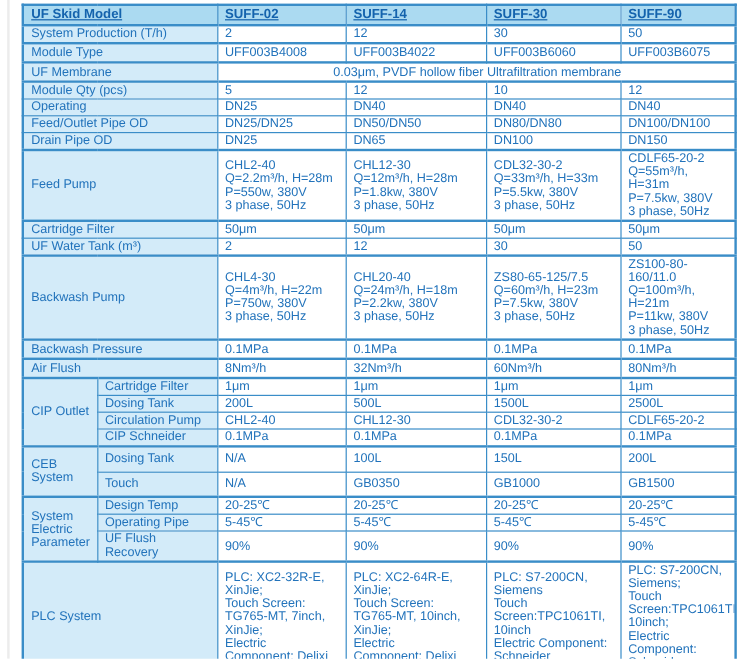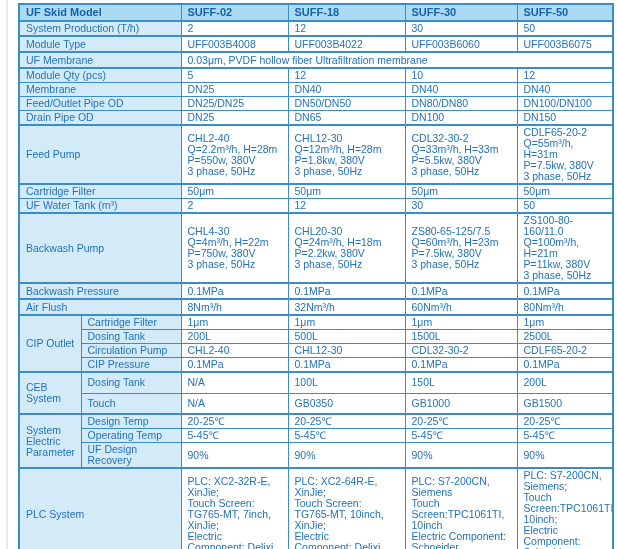--- a/index.html
+++ b/index.html
@@ -11,24 +11,24 @@
   }
   *{box-sizing:border-box;}
   html,body{margin:0;padding:0;}
   body{width:617px;height:549px;background:#fff;overflow:hidden;position:relative;
        font-family:"Liberation Sans",sans-serif;}
   .page-edge{position:absolute;left:6px;top:0;width:2px;height:549px;background:#ececec;}
   table.spec{position:absolute;left:18px;top:3px;width:594px;border-collapse:collapse;
              table-layout:fixed;border:2px solid var(--border);}
   th,td{border:1px solid var(--border);color:var(--text);font-size:10.5px;line-height:11px;
         padding:1px 4px 1px 6px;vertical-align:middle;text-align:left;overflow:hidden;}
-  th{background:var(--header-bg);color:var(--header-text);font-weight:bold;font-size:11px;}
+  th{background:var(--header-bg);color:var(--header-text);font-weight:bold;font-size:11px;text-decoration:underline;}
   td.lbl,td.grp,td.sub{background:var(--label-bg);}
   td.val{background:#fff;white-space:pre-line;}
-  td.center{}
+  td.center{text-align:center;}
   tr.sep>td,tr.sep>th{border-top-width:2px;}
   tr.h14{height:14px}tr.h15{height:15px}tr.h17{height:17px}tr.h20{height:16px}
   tr.h21{height:21px}tr.h25{height:25px}tr.h48{height:48px}tr.h81{height:81px}
 </style>
 </head>
 <body>
 
 <div class="page-edge"></div>
 
 <table class="spec">
@@ -38,23 +38,23 @@
       <col style="width:107px">
     <col style="width:117px">
       <col style="width:112px">
       <col style="width:96px">
   </colgroup>
 
   <tbody>
       <tr class="h17">
     <th colspan="2">UF Skid Model</th>
     <th>SUFF-02</th>
-    <th>SUFF-18</th>
+    <th>SUFF-14</th>
     <th>SUFF-30</th>
-    <th>SUFF-50</th>
+    <th>SUFF-90</th>
   </tr>
 
   <tr class="h15 sep">
     <td class="lbl" colspan="2">System Production (T/h)</td>
     <td class="val">2</td>
     <td class="val">12</td>
     <td class="val">30</td>
     <td class="val">50</td>
   </tr>
 
@@ -73,21 +73,21 @@
 
   <tr class="h14 sep">
     <td class="lbl" colspan="2">Module Qty (pcs)</td>
     <td class="val">5</td>
     <td class="val">12</td>
     <td class="val">10</td>
     <td class="val">12</td>
   </tr>
 
   <tr class="h14">
-    <td class="lbl" colspan="2">Membrane</td>
+    <td class="lbl" colspan="2">Operating</td>
     <td class="val">DN25</td>
     <td class="val">DN40</td>
     <td class="val">DN40</td>
     <td class="val">DN40</td>
   </tr>
 
   <tr class="h14">
     <td class="lbl" colspan="2">Feed/Outlet Pipe OD</td>
     <td class="val">DN25/DN25</td>
     <td class="val">DN50/DN50</td>
@@ -138,21 +138,21 @@
     <td class="val">30</td>
     <td class="val">50</td>
   </tr>
 
   <tr class="h48 sep">
     <td class="lbl" colspan="2">Backwash Pump</td>
     <td class="val">CHL4-30
 Q=4m³/h, H=22m
 P=750w, 380V
 3 phase, 50Hz</td>
-    <td class="val">CHL20-30
+    <td class="val">CHL20-40
 Q=24m³/h, H=18m
 P=2.2kw, 380V
 3 phase, 50Hz</td>
     <td class="val">ZS80-65-125/7.5
 Q=60m³/h, H=23m
 P=7.5kw, 380V
 3 phase, 50Hz</td>
     <td class="val">ZS100-80-160/11.0
 Q=100m³/h, H=21m
 P=11kw, 380V
@@ -191,21 +191,21 @@
     <td class="val">2500L</td>
   </tr>
   <tr class="h14">
     <td class="sub">Circulation Pump</td>
     <td class="val">CHL2-40</td>
     <td class="val">CHL12-30</td>
     <td class="val">CDL32-30-2</td>
     <td class="val">CDLF65-20-2</td>
   </tr>
   <tr class="h14">
-    <td class="sub">CIP Pressure</td>
+    <td class="sub">CIP Schneider</td>
     <td class="val">0.1MPa</td>
     <td class="val">0.1MPa</td>
     <td class="val">0.1MPa</td>
     <td class="val">0.1MPa</td>
   </tr>
 
   <tr class="h21 sep">
     <td class="grp" rowspan="2">CEB System</td>
     <td class="sub">Dosing Tank</td>
     <td class="val">N/A</td>
@@ -223,28 +223,28 @@
 
   <tr class="h14 sep">
     <td class="grp" rowspan="3">System Electric Parameter</td>
     <td class="sub">Design Temp</td>
     <td class="val">20-25℃</td>
     <td class="val">20-25℃</td>
     <td class="val">20-25℃</td>
     <td class="val">20-25℃</td>
   </tr>
   <tr class="h14">
-    <td class="sub">Operating Temp</td>
+    <td class="sub">Operating Pipe</td>
     <td class="val">5-45℃</td>
     <td class="val">5-45℃</td>
     <td class="val">5-45℃</td>
     <td class="val">5-45℃</td>
   </tr>
   <tr class="h25">
-    <td class="sub">UF Design Recovery</td>
+    <td class="sub">UF Flush Recovery</td>
     <td class="val">90%</td>
     <td class="val">90%</td>
     <td class="val">90%</td>
     <td class="val">90%</td>
   </tr>
 
   <tr class="h81 sep">
     <td class="lbl" colspan="2">PLC System</td>
     <td class="val">PLC: XC2-32R-E,
 XinJie;

